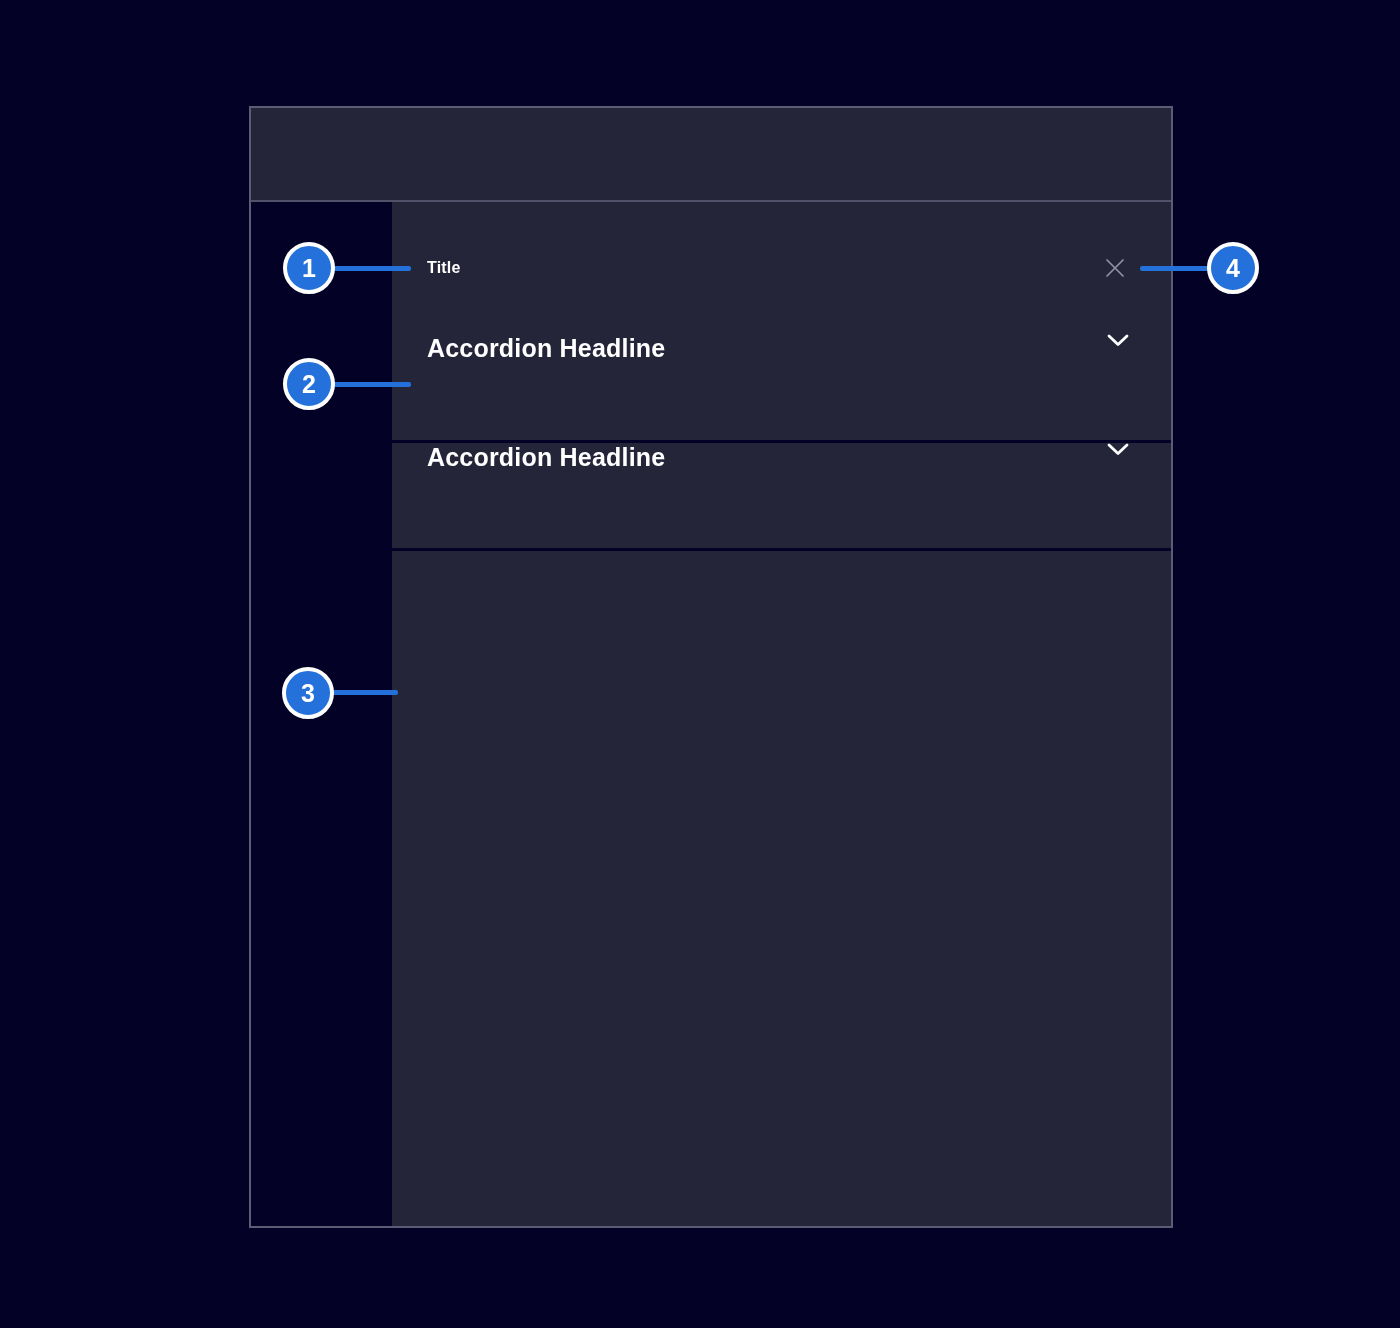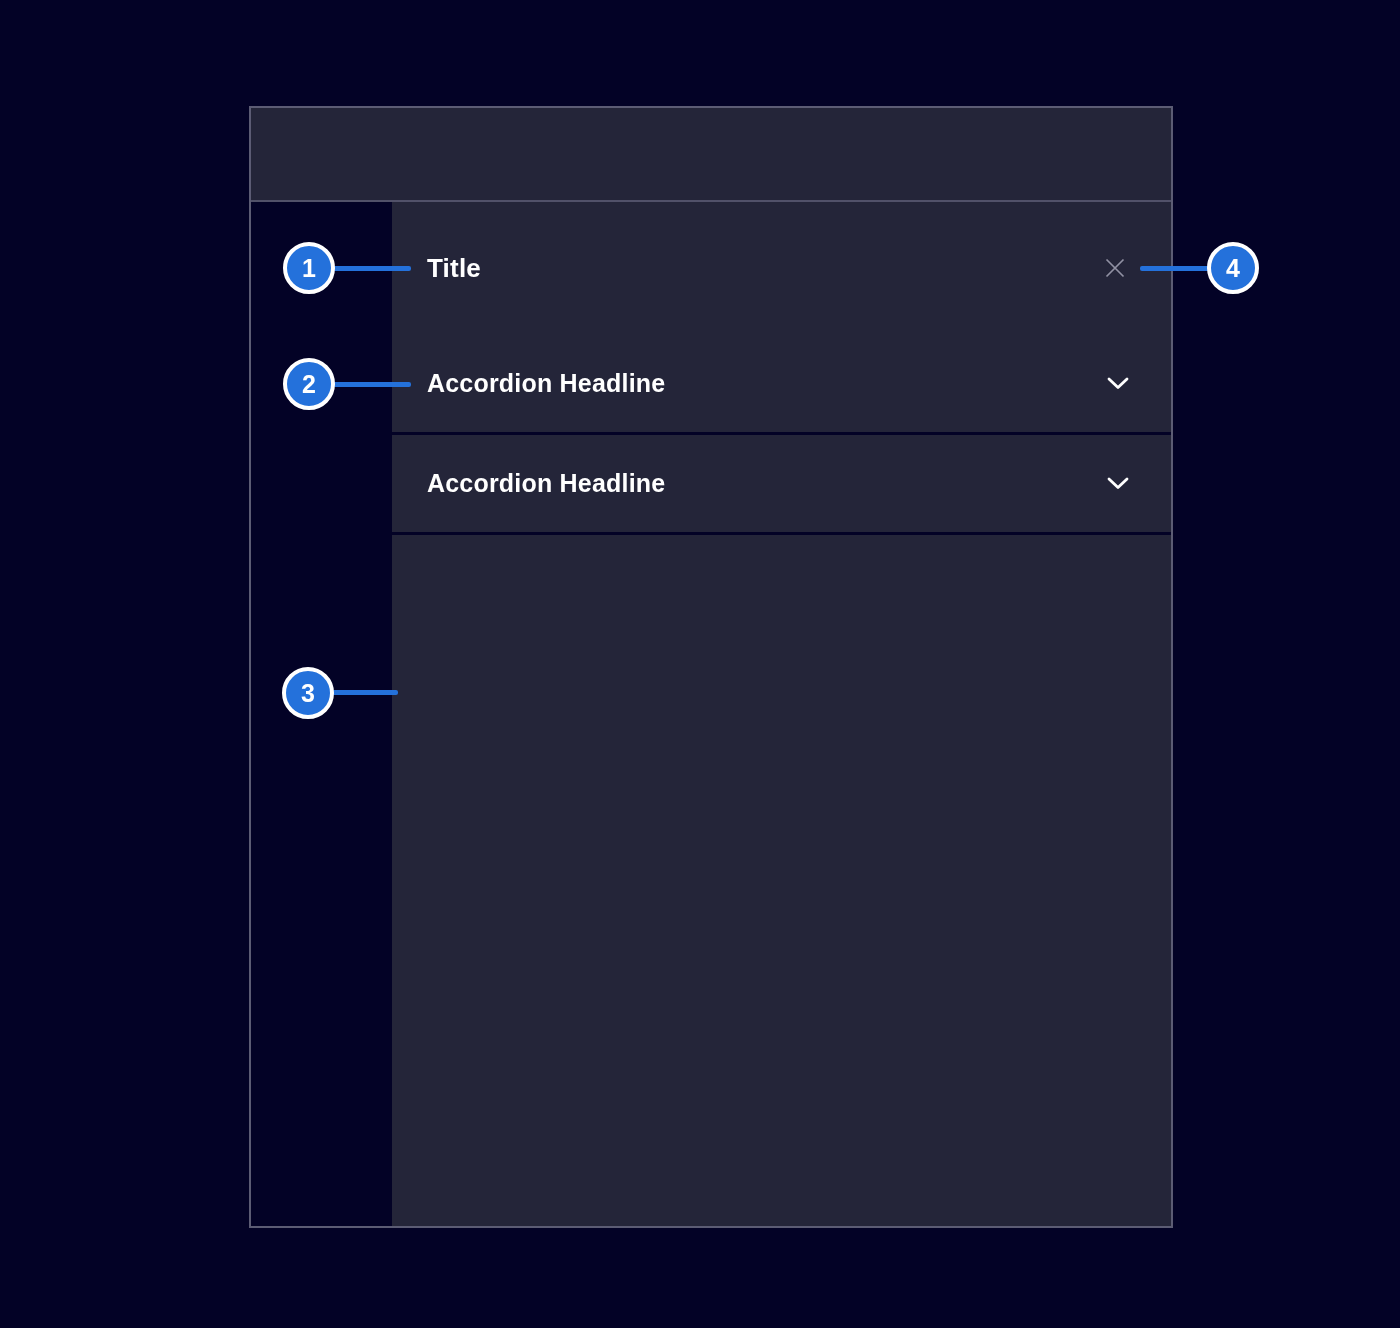--- a/index.html
+++ b/index.html
@@ -57,43 +57,43 @@
   .dialog-header {
     height: 132px;
     flex: 0 0 132px;
     display: flex;
     align-items: center;
     justify-content: space-between;
     padding: 0 42px 0 35px;
   }
   .dialog-title {
     color: #FFFFFF;
-    font-size: 26px;
+    font-size: 16px;
     font-weight: 600;
     letter-spacing: 0.2px;
   }
   .close-btn {
     background: none;
     border: none;
     padding: 0;
     margin: 0;
     cursor: pointer;
     display: flex;
     align-items: center;
     justify-content: center;
     width: 28px;
     height: 28px;
   }
   .accordion-row {
     height: 98px;
     flex: 0 0 98px;
     display: flex;
-    align-items: center;
+    align-items: flex-start;
     justify-content: space-between;
-    padding: 0 42px 0 35px;
+    padding: 0 42px 8px 35px;
     cursor: pointer;
   }
   .accordion-row.second { height: 97px; flex: 0 0 97px; }
   .accordion-label {
     color: #FFFFFF;
     font-size: 25px;
     font-weight: 600;
     letter-spacing: 0.2px;
   }
   .row-divider {

